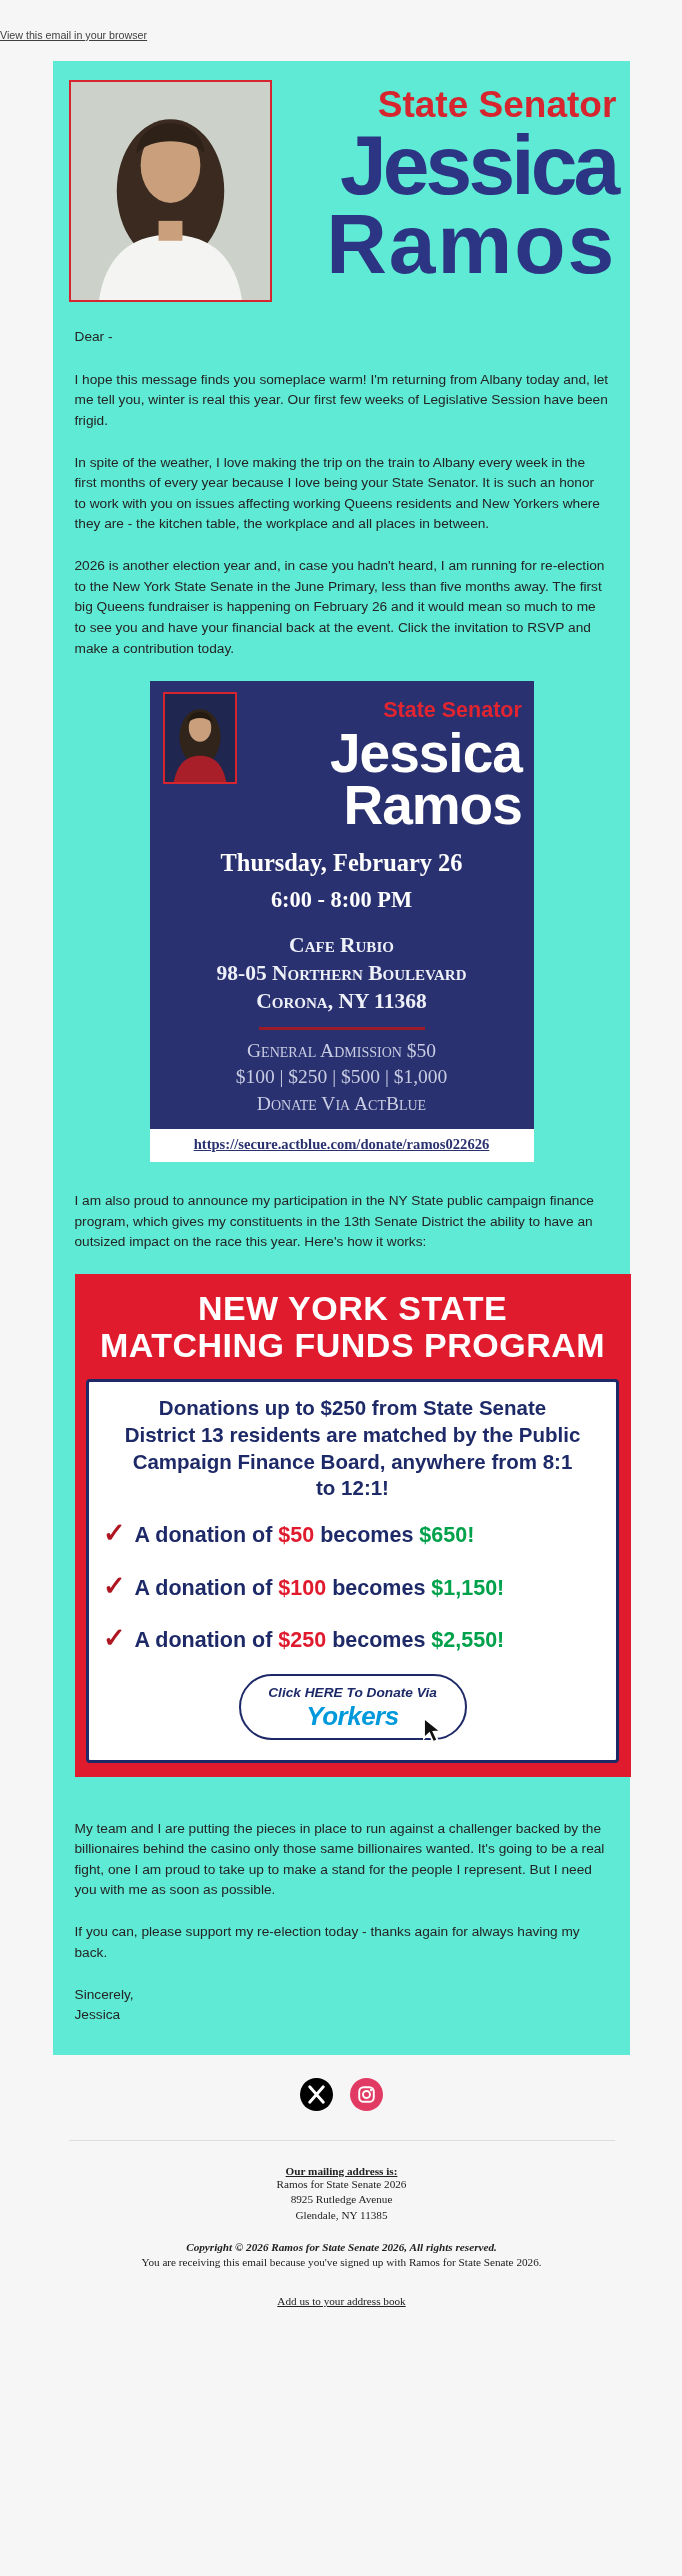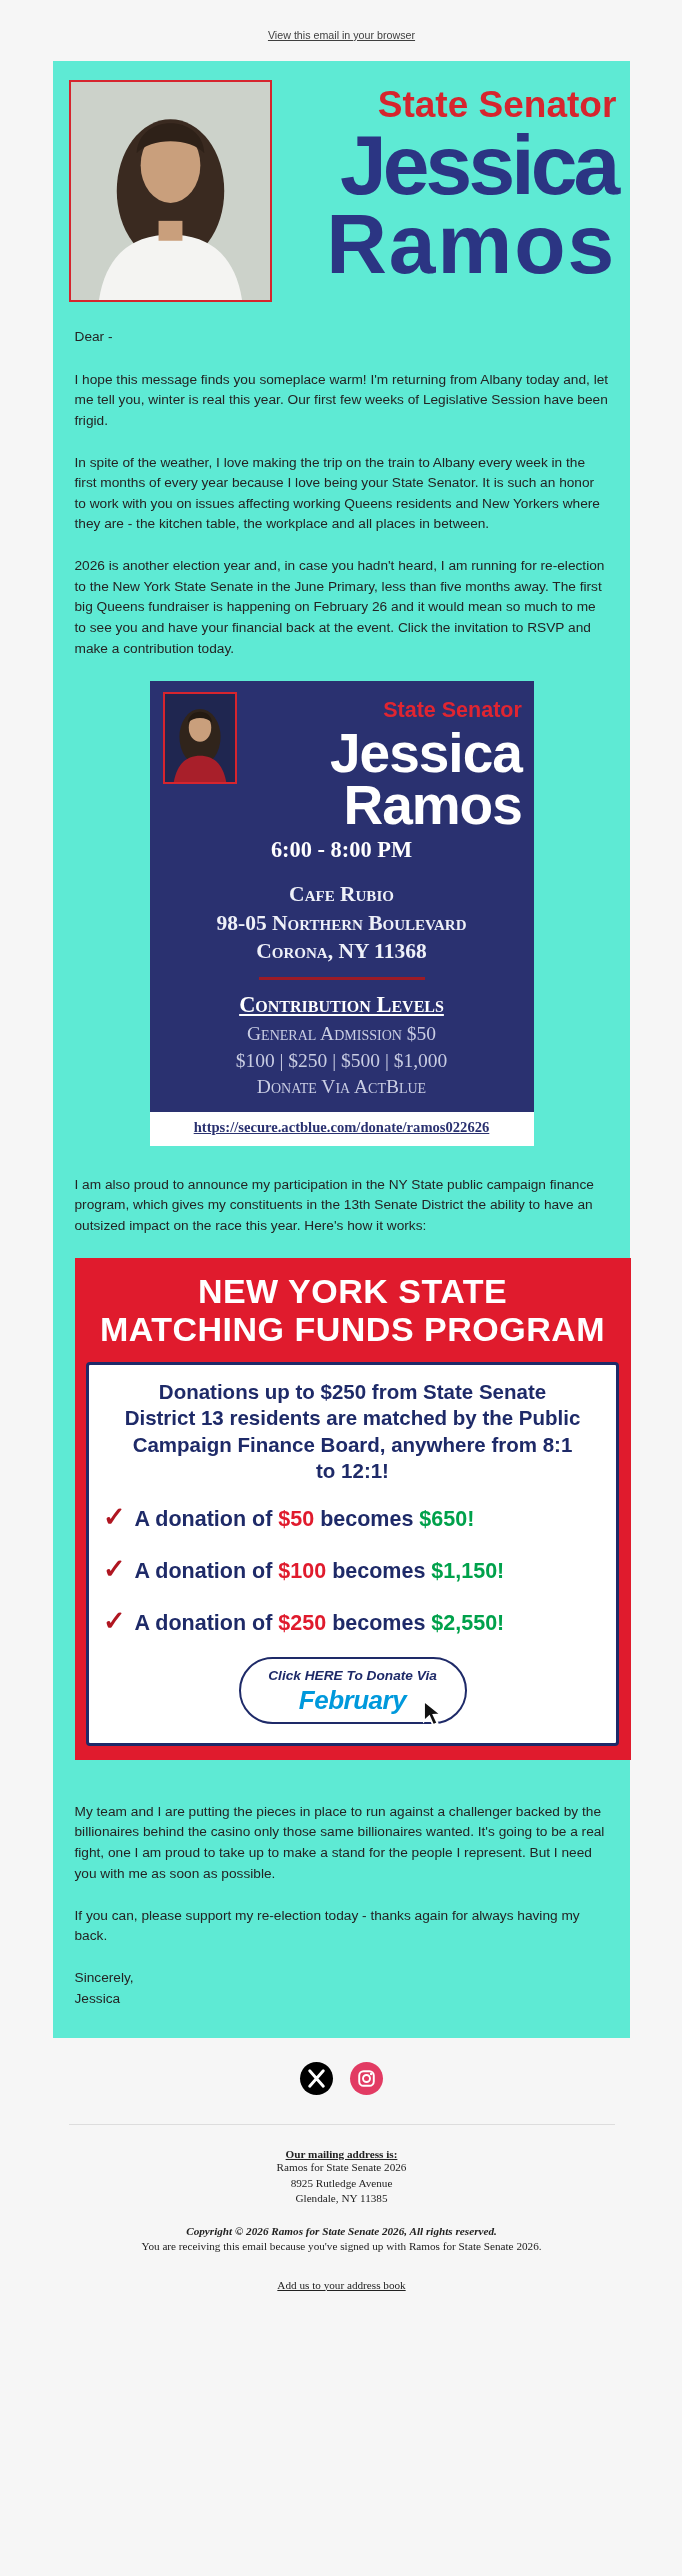--- a/index.html
+++ b/index.html
@@ -7,21 +7,21 @@
   body {
     height:2576px;
     background:#f6f6f6;
     font-family:"Liberation Sans", sans-serif;
     overflow:hidden;
     color:#242424;
   }
   a { color:inherit; }
 
   
-  .preheader { text-align:center; padding:25px 0 17.6px; }
+  .preheader { padding:25px 0 17.6px; }
   .preheader a { font-size:10.7px; color:#3f3f3f; text-decoration:underline; cursor:pointer; }
 
   
   .card { width:577px; margin:0 auto; background:#5eead4; }
 
   
   .header { display:flex; padding:19.5px 13.7px 3.9px 15.6px; }
   .photo-frame {
     width:203px; height:222px; border:2.9px solid #d6252e;
     flex:none; overflow:hidden; background:#cdd2cc;
@@ -170,28 +170,28 @@
               <path d="M25 31 C26 15 50 15 51 31 C45 24 31 24 25 31 Z" fill="#241a12"></path>
               <path d="M10 94 C14 72 26 66 38 66 C50 66 62 72 66 94 Z" fill="#a81f2a"></path>
             </svg>
           </div>
           <div class="invite-titles">
             <div class="invite-pretitle">State Senator</div>
             <div class="invite-name">Jessica</div>
             <div class="invite-name">Ramos</div>
           </div>
         </div>
+        <div class="invite-date invite-serif">Thursday, February 26</div>
         <div class="invite-time invite-serif">6:00 - 8:00 PM</div>
         <div class="invite-venue invite-serif">
           <div>Cafe Rubio</div>
           <div>98-05 Northern Boulevard</div>
           <div>Corona, NY 11368</div>
         </div>
         <div class="invite-divider"></div>
-        <div class="invite-contrib invite-serif">Contribution Levels</div>
         <div class="invite-sub invite-serif">General Admission $50</div>
         <div class="invite-sub invite-serif">$100 | $250 | $500 | $1,000</div>
         <div class="invite-sub invite-serif">Donate Via ActBlue</div>
         <div class="invite-url-strip">
           <a class="invite-url">https://secure.actblue.com/donate/ramos022626</a>
         </div>
       </div>
 
       <p>I am also proud to announce my participation in the NY State public campaign finance program, which gives my constituents in the 13th Senate District the ability to have an outsized impact on the race this year. Here's how it works:</p>
 
@@ -220,21 +220,21 @@
           <div class="check-row">
             <span class="check">✓</span>
             <span>A donation of</span>
             <span class="amt">$250</span>
             <span>becomes</span>
             <span class="res">$2,550!</span>
           </div>
 
           <div class="pill">
             <div class="pill-line1">Click HERE To Donate Via</div>
-            <div class="pill-line2">February</div>
+            <div class="pill-line2">Yorkers</div>
             <span class="cursor-icon">
               <svg width="23.4" height="27" viewBox="0 0 24 28">
                 <path d="M4 1 L4 22 L9.5 17 L13.5 26 L18 24 L14 15.5 L21.5 15 Z" fill="#111111" stroke="#ffffff" stroke-width="2"></path>
               </svg>
             </span>
           </div>
         </div>
       </div>
 
       <p>My team and I are putting the pieces in place to run against a challenger backed by the billionaires behind the casino only those same billionaires wanted. It's going to be a real fight, one I am proud to take up to make a stand for the people I represent. But I need you with me as soon as possible.</p>

